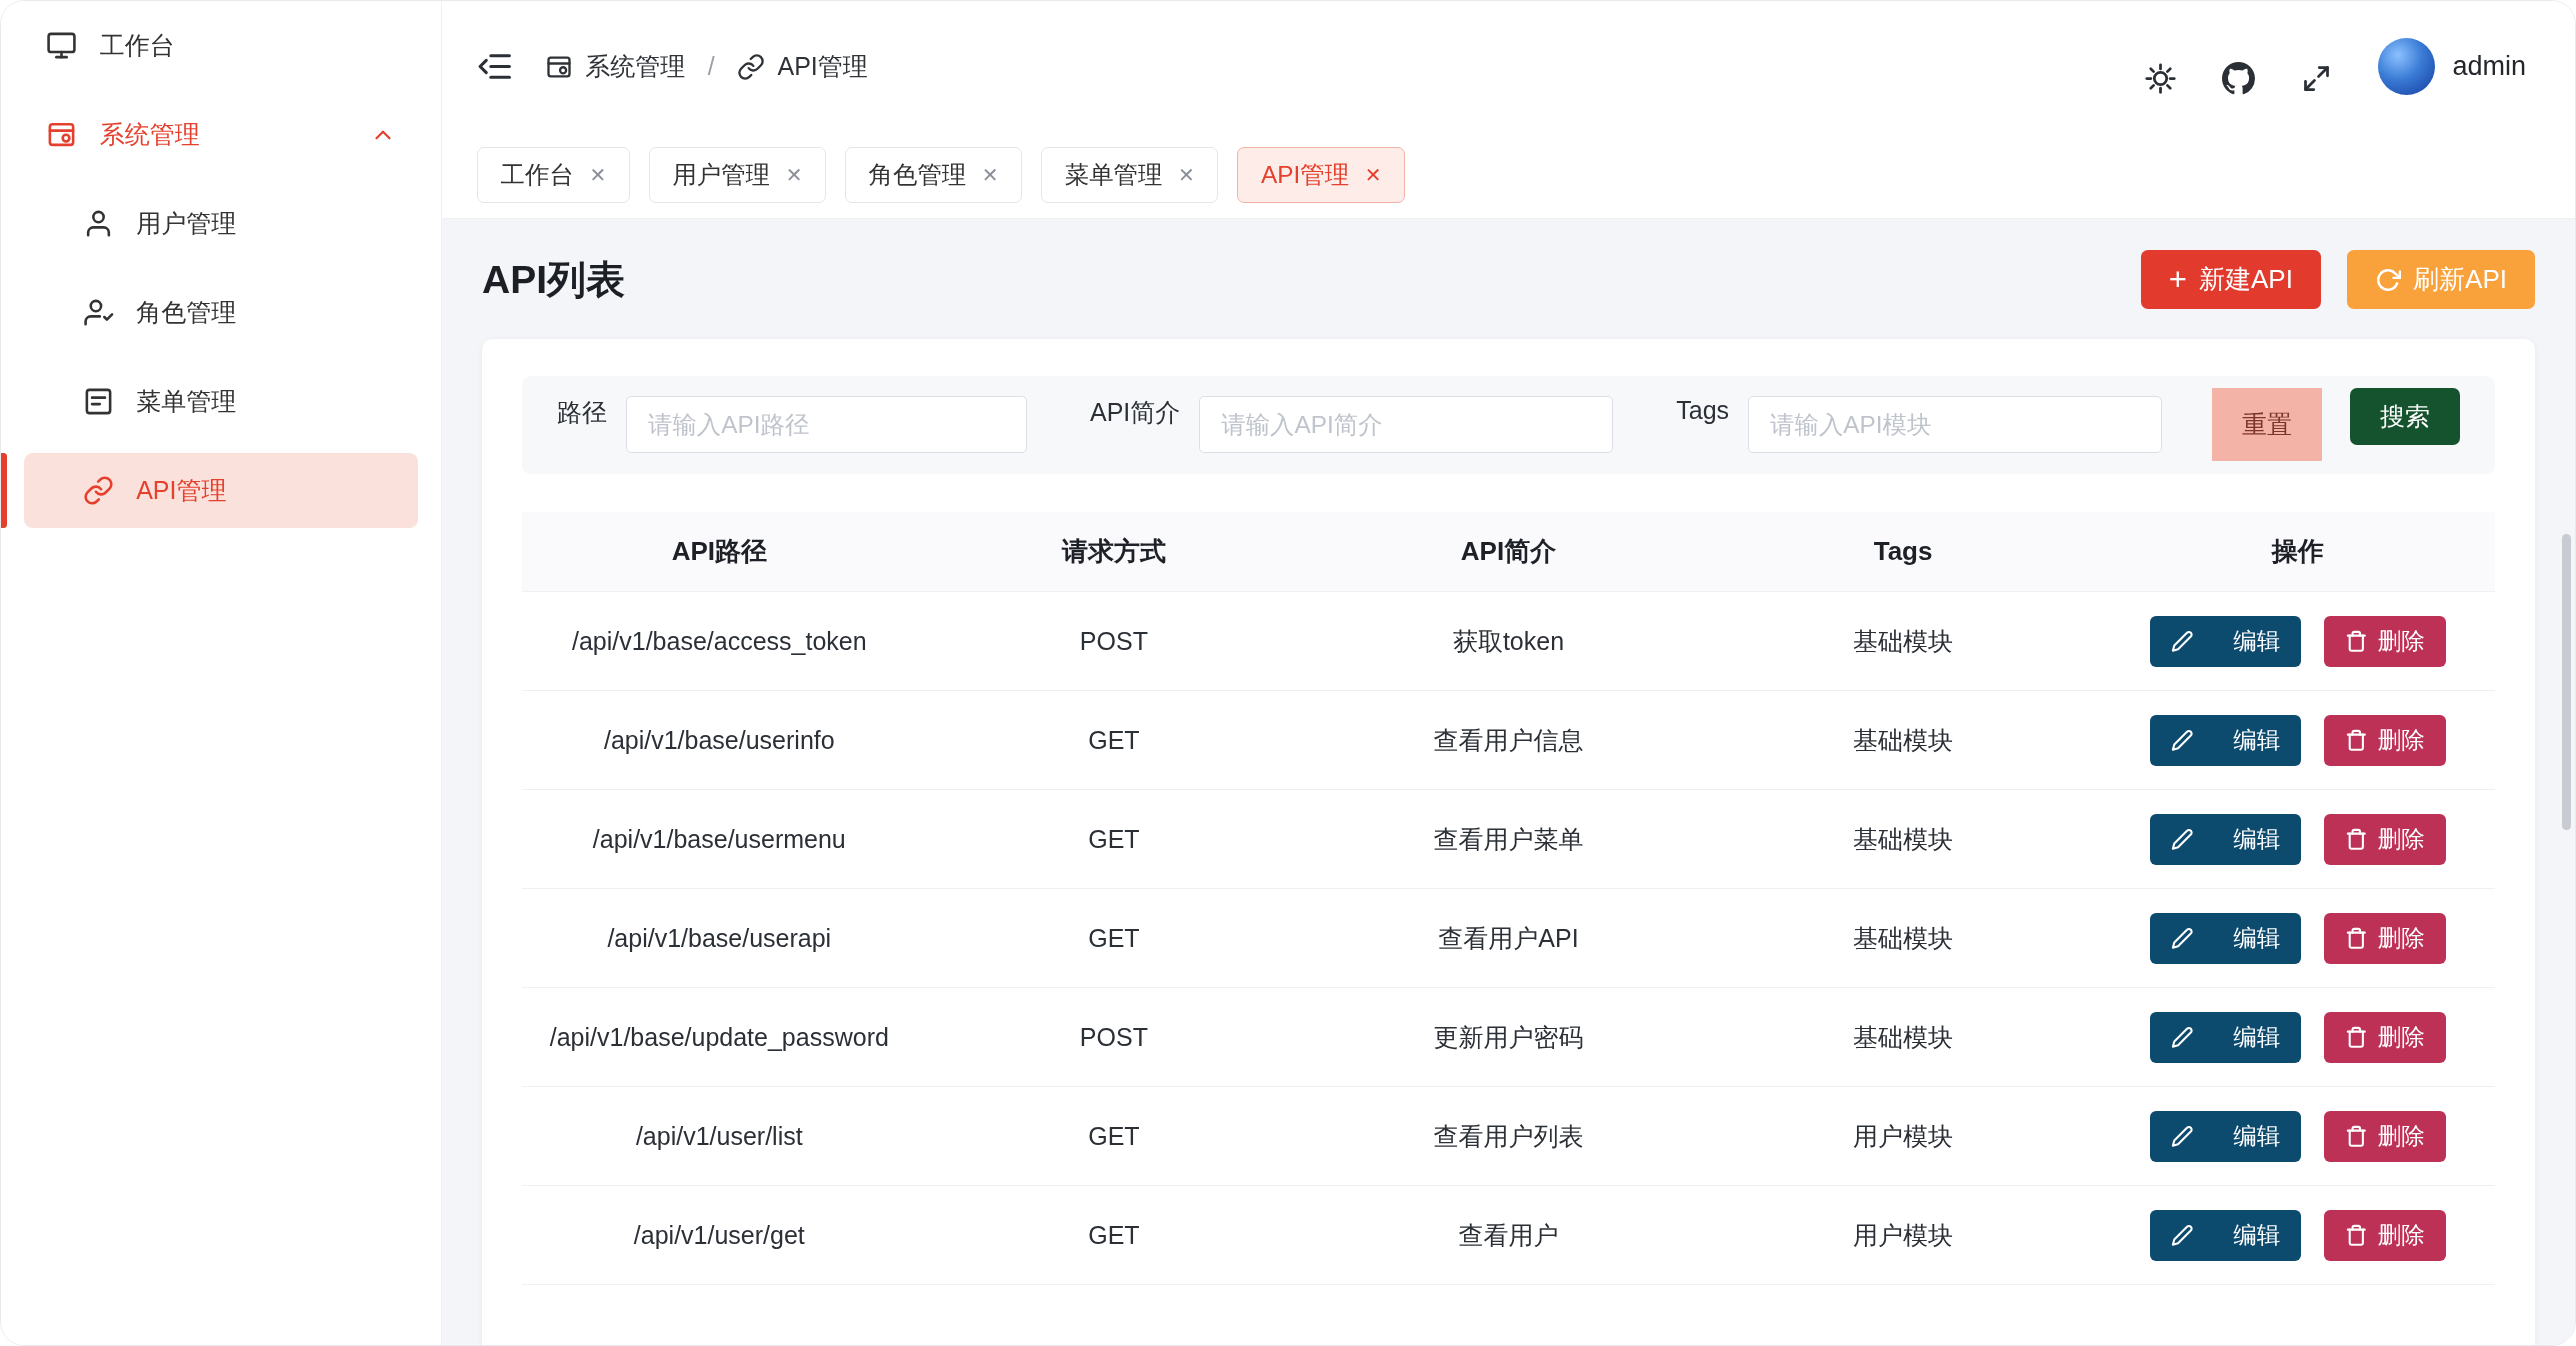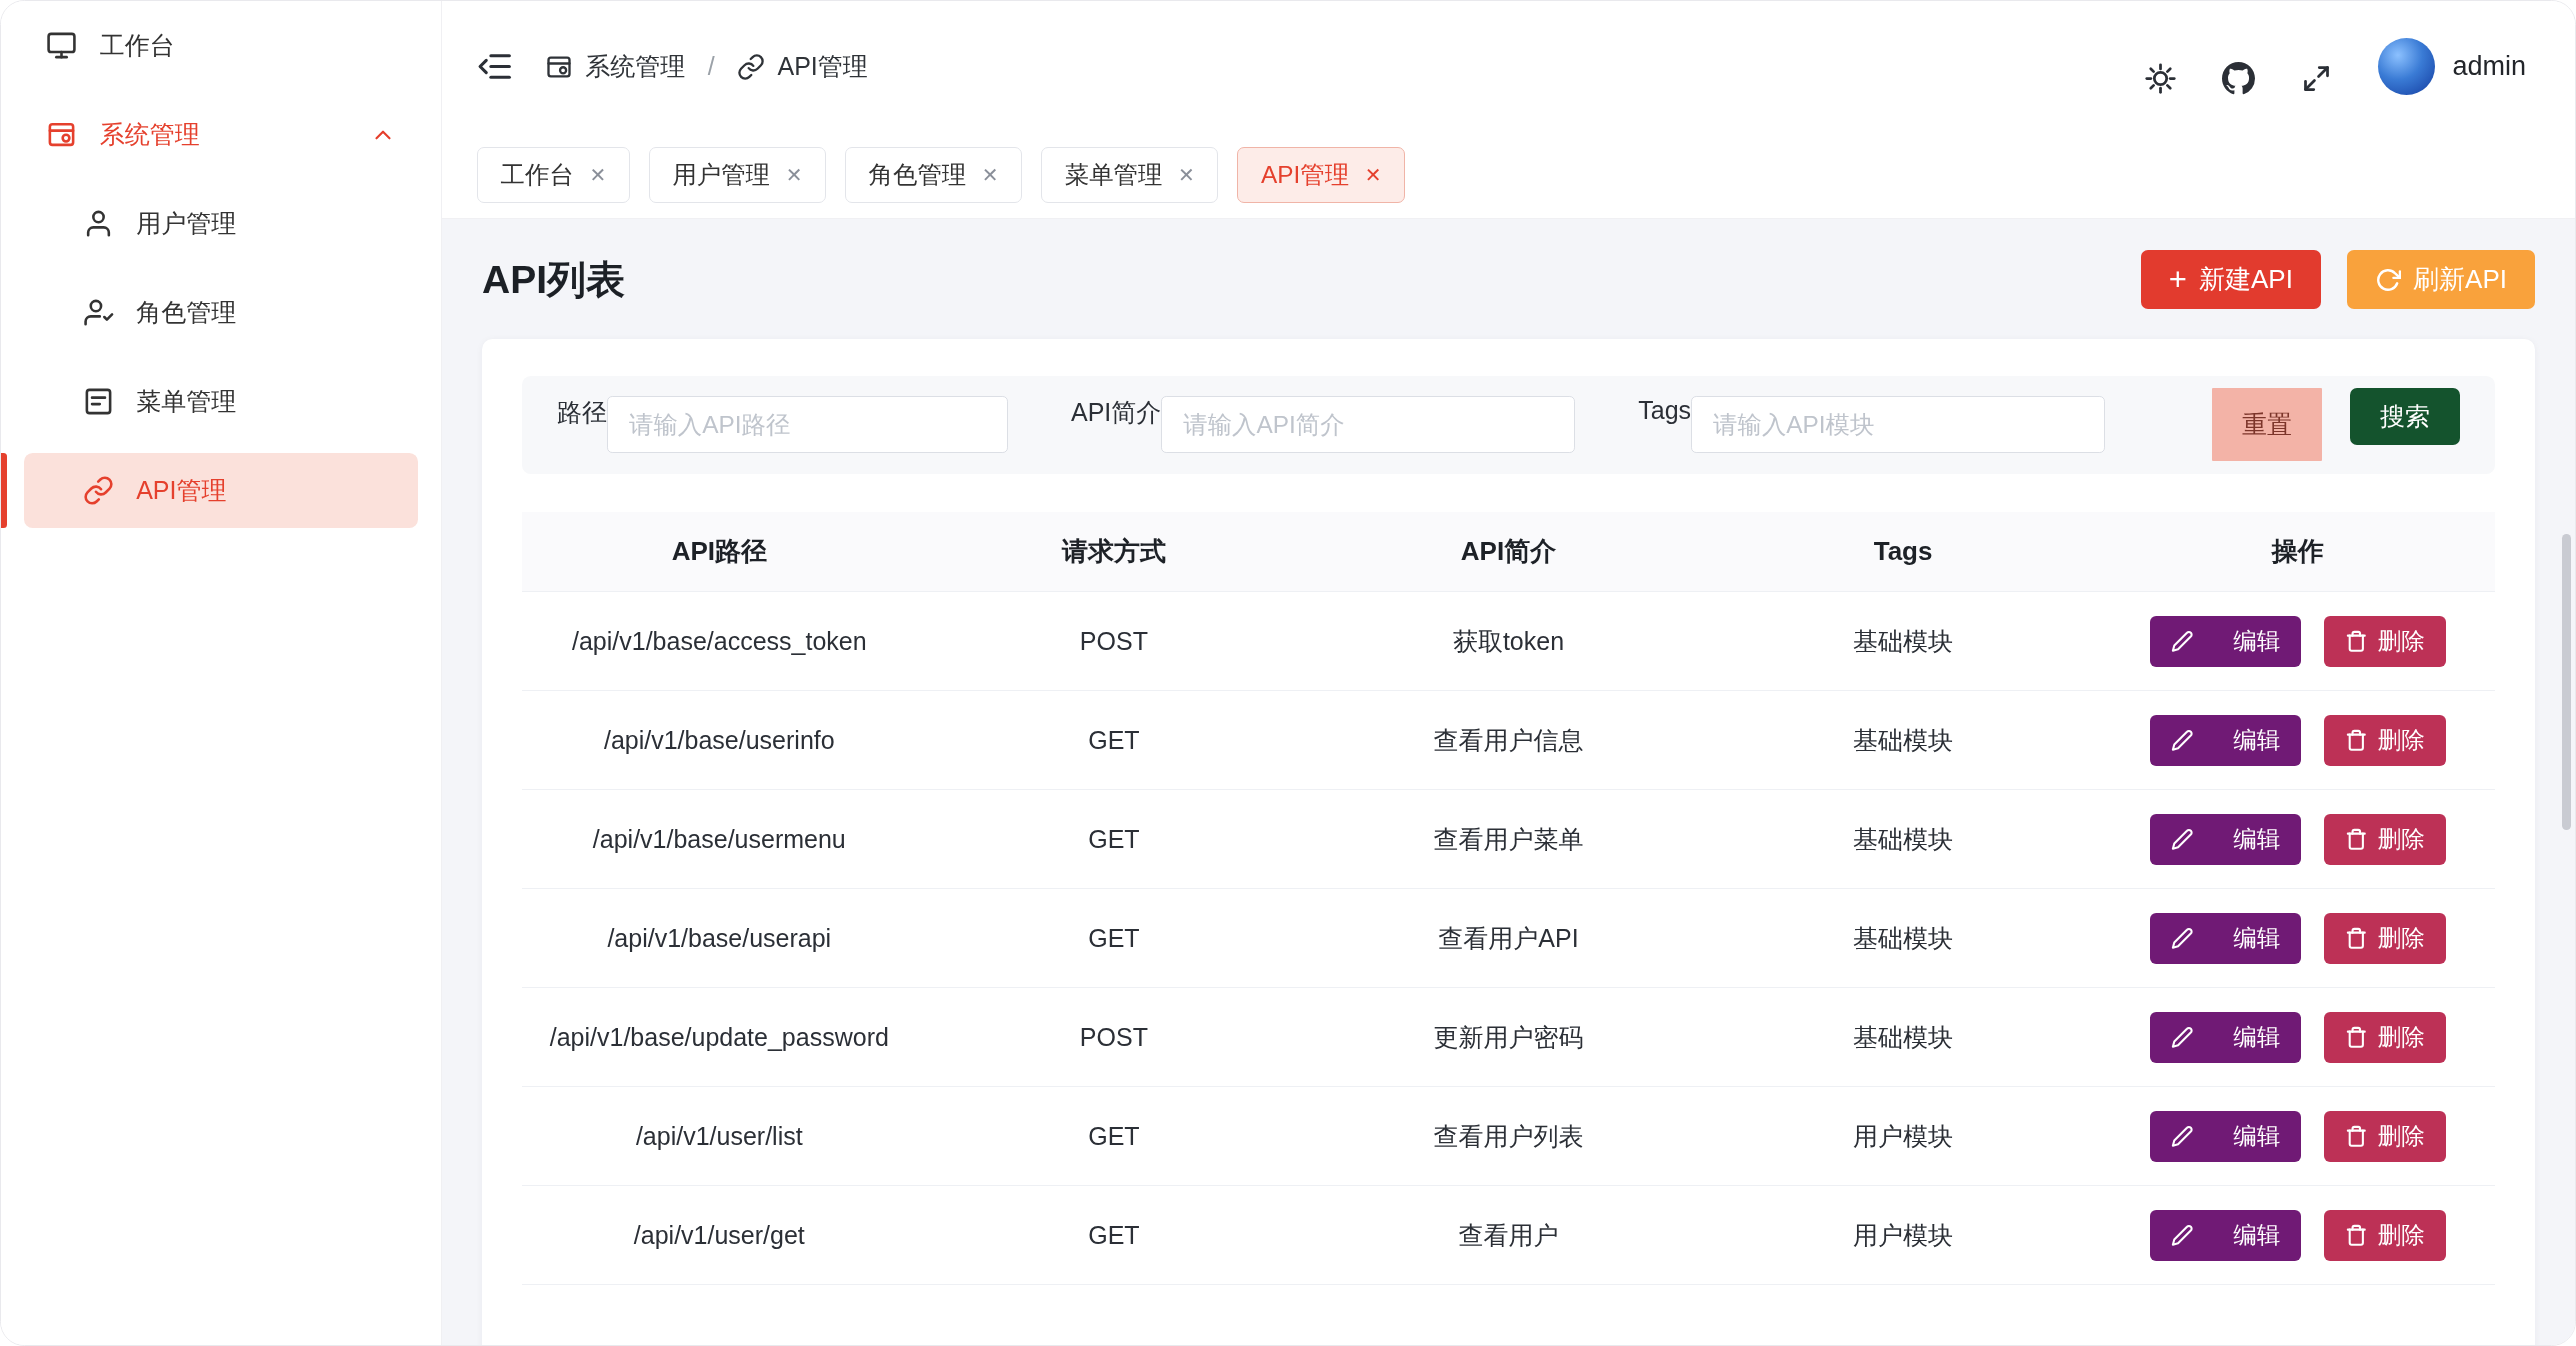--- a/index.html
+++ b/index.html
@@ -62,39 +62,39 @@
   .btn-refresh{ background:#f9a23c; }
   .btn-refresh svg{ width:26px; height:26px; }
 
   .card{ margin:5.2px 40px 0; background:#fff; border-radius:10.5px; padding:37px 40px 122px;
          box-shadow:0 1.7px 7px rgba(20,30,60,.05); }
 
   .filter{ display:flex; align-items:center; background:#f7f8fa; border-radius:8.7px; height:98px; padding:0 35px; }
   .f-group{ display:flex; align-items:flex-start; }
   .f-group + .f-group{ margin-left:63px; }
   .f-label{ font-size:25px; color:#2b2f36; white-space:nowrap; }
-  .f-input{ height:57px; width:401px; border:0.9px solid #dcdfe5; border-radius:5.2px;
+  .f-input{ height:57px; width:401px; margin-left:19px; border:0.9px solid #dcdfe5; border-radius:5.2px;
             background:#fff; padding:0 21px; font-size:24.4px; color:#333; font-family:inherit; }
   .f-input.narrow{ width:414px; }
   .f-input::placeholder{ color:#bfc4cc; }
   .f-actions{ margin-left:auto; display:flex; gap:28px; }
   .btn-reset{ background:#f3b3a7; color:#7c352a; height:73px; padding:0 30px; border-radius:1px;
               font-size:25px; border:none; cursor:pointer; font-family:Liberation Sans, sans-serif; }
   .btn-search{ background:#14532d; color:#fff; height:57px; padding:0 30px; border-radius:7px;
                font-size:25px; border:none; cursor:pointer; font-family:inherit; }
 
   table{ width:100%; margin-top:38px; border-collapse:collapse; table-layout:fixed; }
   th{ height:80px; background:#fafafc; font-size:26px; font-weight:600; color:#1d2127;
       border-bottom:0.9px solid #eef0f4; text-align:center; }
   td{ height:99px; text-align:center; font-size:25px; color:#2b2f36; border-bottom:0.9px solid #eef0f4; }
   .row-actions{ display:flex; justify-content:center; gap:22.6px; }
   .btn-sm{ display:inline-flex; align-items:center; gap:10.5px; height:51px; padding:0 21px; border:none;
            border-radius:6.1px; color:#fff; font-size:23.5px; cursor:pointer; font-family:inherit; }
   .btn-sm svg{ width:22.6px; height:22.6px; }
-  .btn-edit{ background:#701a75;gap:40px; }
+  .btn-edit{ background:#0c4a6e;gap:40px; }
   .btn-del{ background:#bd3156; }
 
   .scroll-thumb{ position:absolute; right:4.4px; top:533px; width:8.7px; height:296px;
                  border-radius:4.4px; background:#c9cbd2; }
 </style>
 </head>
 <body>
 
 <div class="frame">
 

